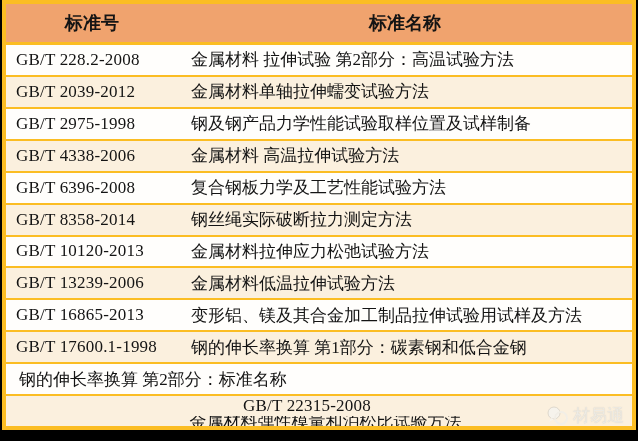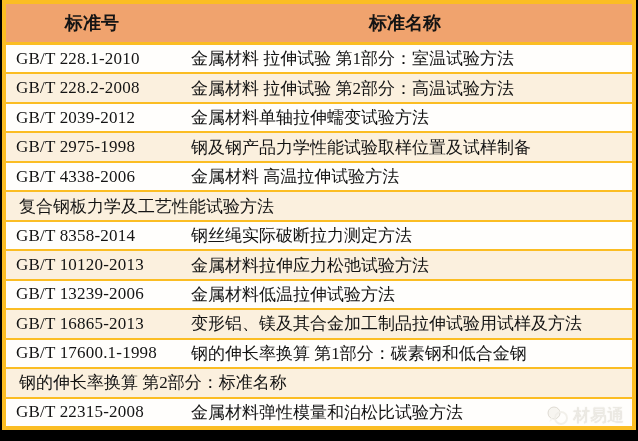--- a/index.html
+++ b/index.html
@@ -36,21 +36,21 @@
   .thead .c2 { justify-content: center; padding-left: 0; }
   .row {
     flex: 1;
     display: flex;
     align-items: center;
     border-bottom: 2px solid #FBBD23;
     font-size: 17px;
     color: #141414;
     min-height: 0;
   }
-  .row:last-child { border-bottom: none; }
+  .row:last-child { border-bottom: none; flex-direction: column; }
   .row:nth-child(odd) { background: #FBF0DE; }
   .row:nth-child(even) { background: #FFFEFC; }
   .c1 {
     width: 172px;
     flex: none;
     display: flex;
     align-items: center;
     padding-left: 10px;
     box-sizing: border-box;
     letter-spacing: 0.2px;
@@ -82,40 +82,37 @@
 <body>
 
 <div class="standards-table">
 
   <div class="thead">
     <div class="c1">标准号</div>
     <div class="c2">标准名称</div>
   </div>
 
   <div class="row">
-    <div class="c1">GB/T 228.1-2010</div>
-    <div class="c2">金属材料 拉伸试验 第1部分：室温试验方法</div>
-  </div>
-  <div class="row">
     <div class="c1">GB/T 228.2-2008</div>
     <div class="c2">金属材料 拉伸试验 第2部分：高温试验方法</div>
   </div>
   <div class="row">
     <div class="c1">GB/T 2039-2012</div>
     <div class="c2">金属材料单轴拉伸蠕变试验方法</div>
   </div>
   <div class="row">
     <div class="c1">GB/T 2975-1998</div>
     <div class="c2">钢及钢产品力学性能试验取样位置及试样制备</div>
   </div>
   <div class="row">
     <div class="c1">GB/T 4338-2006</div>
     <div class="c2">金属材料 高温拉伸试验方法</div>
   </div>
   <div class="row">
+    <div class="c1">GB/T 6396-2008</div>
     <div class="c2">复合钢板力学及工艺性能试验方法</div>
   </div>
   <div class="row">
     <div class="c1">GB/T 8358-2014</div>
     <div class="c2">钢丝绳实际破断拉力测定方法</div>
   </div>
   <div class="row">
     <div class="c1">GB/T 10120-2013</div>
     <div class="c2">金属材料拉伸应力松弛试验方法</div>
   </div>

